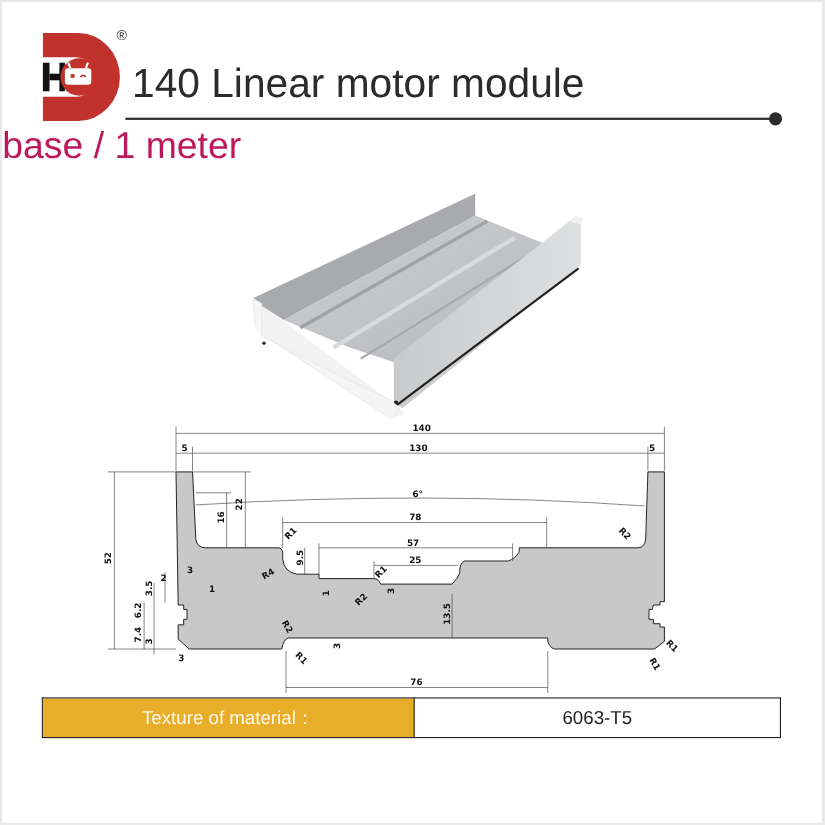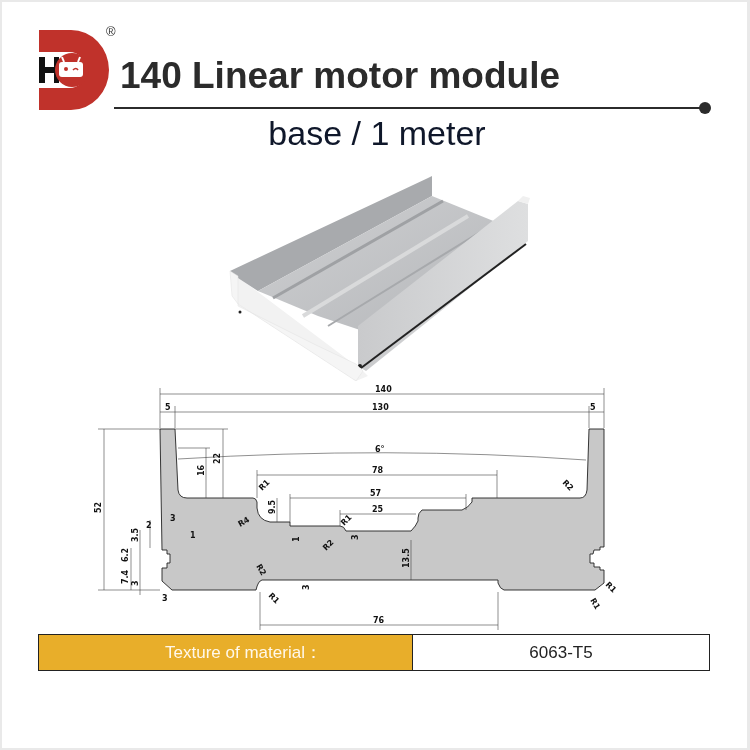--- a/index.html
+++ b/index.html
@@ -1,29 +1,29 @@
 <!DOCTYPE html>
 <html><head>
 <meta charset="utf-8">
 <style>
   html,body{margin:0;padding:0;}
   body{width:750px;height:750px;background:#e9e9e9;position:relative;overflow:hidden;font-family:"Liberation Sans",sans-serif;}
   .frame{position:absolute;left:2px;top:2px;width:745px;height:746px;background:#fff;}
   .logo{position:absolute;left:37px;top:30px;width:75px;width:75px;height:80px;}
   .reg{position:absolute;left:106px;top:24px;font-size:13px;color:#333;}
-  .title{position:absolute;left:120px;top:55px;font-size:37px;font-weight:bold;color:#2b2b2b;letter-spacing:0px;white-space:nowrap;}
+  .title{position:absolute;left:120px;top:55px;font-size:37px;font-weight:normal;color:#2b2b2b;letter-spacing:0px;white-space:nowrap;}
   .rule{position:absolute;left:114px;top:107px;width:592px;height:2px;background:#2b2b2b;}
   .dot{position:absolute;left:699px;top:102px;width:12px;height:12px;border-radius:50%;background:#2b2b2b;}
-  .subtitle{position:absolute;left:0;width:750px;text-align:center;top:114px;font-size:34px;color:#0f172a;}
+  .subtitle{position:absolute;left:0;width:750px;top:114px;font-size:34px;color:#be185d;}
   .subtitle span{position:relative;left:2px;}
   .render{position:absolute;left:218px;top:176px;width:320px;height:205px;}
   .drawing{position:absolute;left:90px;top:380px;width:540px;height:255px;}
   .spec{position:absolute;left:38px;top:634px;width:672px;border:1px solid #222;border-collapse:collapse;}
   .spec td{height:35px;border:1px solid #222;font-size:17px;padding:0;}
-  .spec td.lbl{width:337px;background:#e8ae2a;color:#fff8ea;text-align:center;font-weight:normal;letter-spacing:0px;padding-left:36px;}
+  .spec td.lbl{width:337px;background:#e8ae2a;color:#fff8ea;text-align:center;font-weight:normal;letter-spacing:0px;}
   .spec td.val{background:#fff;color:#222;text-align:center;}
   .dim{font-family:"DejaVu Sans",sans-serif;font-size:8px;font-weight:bold;fill:#111;}
 </style>
 </head>
 <body>
 
 <div class="frame"></div>
 
 <svg class="logo" viewBox="0 0 75 80" style="left:37px;top:30px;width:75px;height:80px;">
   <path d="M2 0 H34 A38 40 0 0 1 34 80 H2 V58 H32 A18 18 0 0 0 32 22 H2 Z" fill="#c0322b"></path>

